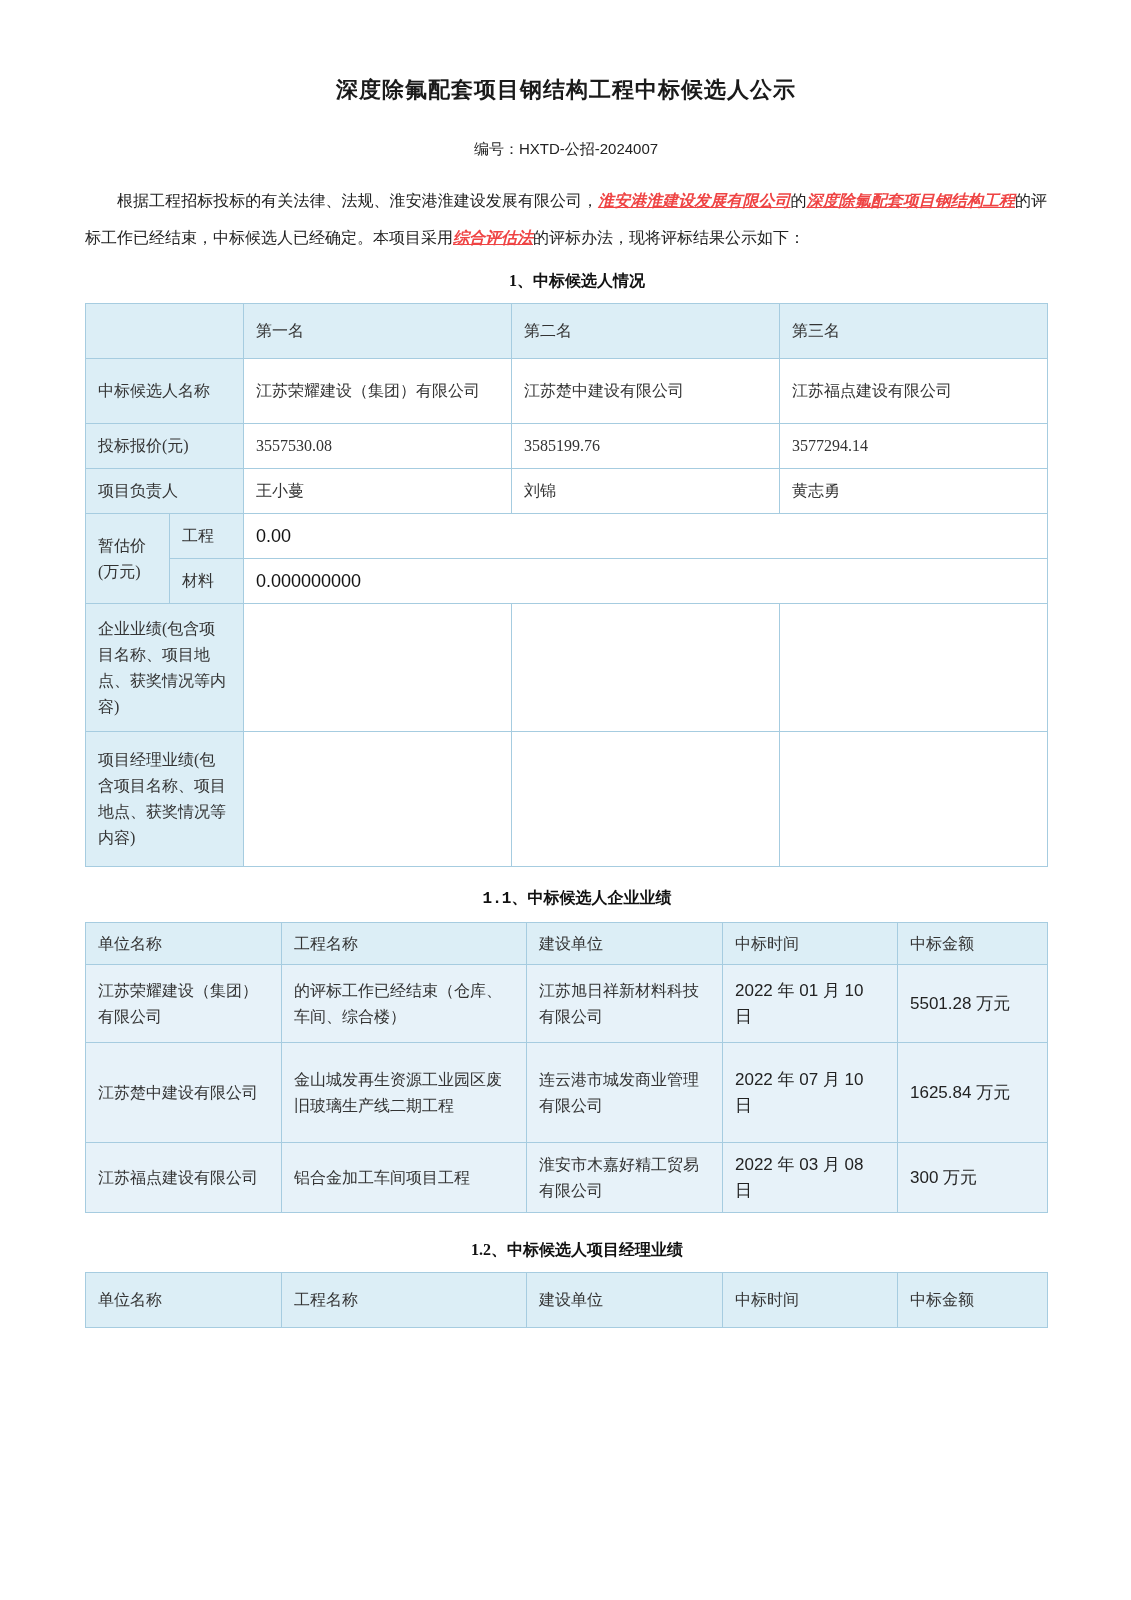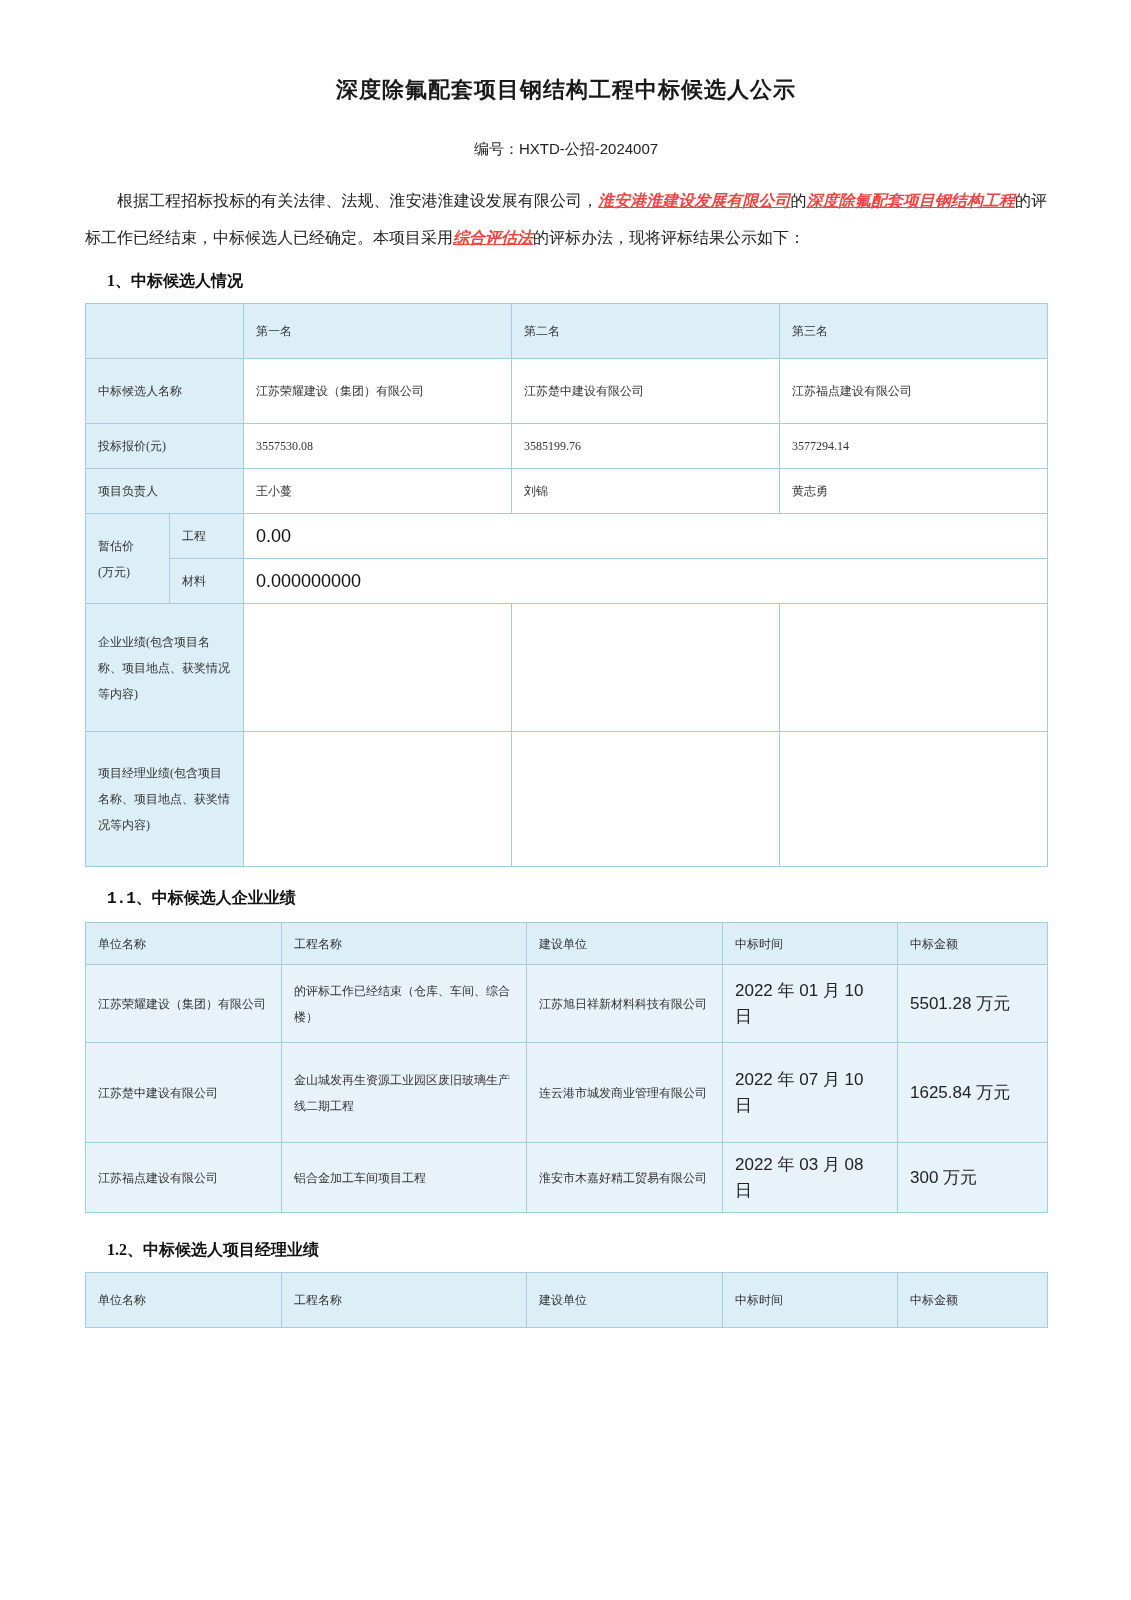--- a/index.html
+++ b/index.html
@@ -22,32 +22,32 @@
     font-family: "Liberation Sans", "DejaVu Sans", sans-serif;
   }
   .intro {
     margin-top: 22px; font-size: 16px; line-height: 37px;
     text-indent: 2em; text-align: justify; color: #222222;
   }
   .intro .bu { font-weight: bold; text-decoration: underline; color: #ef4444; font-style: italic; }
 
   .sec-heading {
     margin: 14px 0 0 22px; font-size: 16px; font-weight: bold;
-    color: #111111; line-height: 21px;
+    color: #111111; line-height: 21px; text-align: center;
   }
   .sec-heading.sp1 { margin-top: 22px; font-family: Liberation Mono, monospace; }
   .sec-heading.sp2 { margin-top: 26px; }
 
   table {
     border-collapse: collapse; table-layout: fixed;
     width: 962px; margin-top: 12px;
   }
   td {
     border: 1px solid #a6cce0; padding: 4px 12px;
-    font-size: 12px; vertical-align: middle;
+    font-size: 16px; vertical-align: middle;
     word-break: break-all; color: #333333; line-height: 26px;
   }
   .hdr  { background: #dceef6; }   
   .rowbg{ background: #e7f2f9; }   
   .white{ background: #ffffff; }
   .num {
     font-family: "Liberation Sans", "DejaVu Sans", sans-serif;
     font-size: 18px; color: #111111;
   }
   .num-sm {

